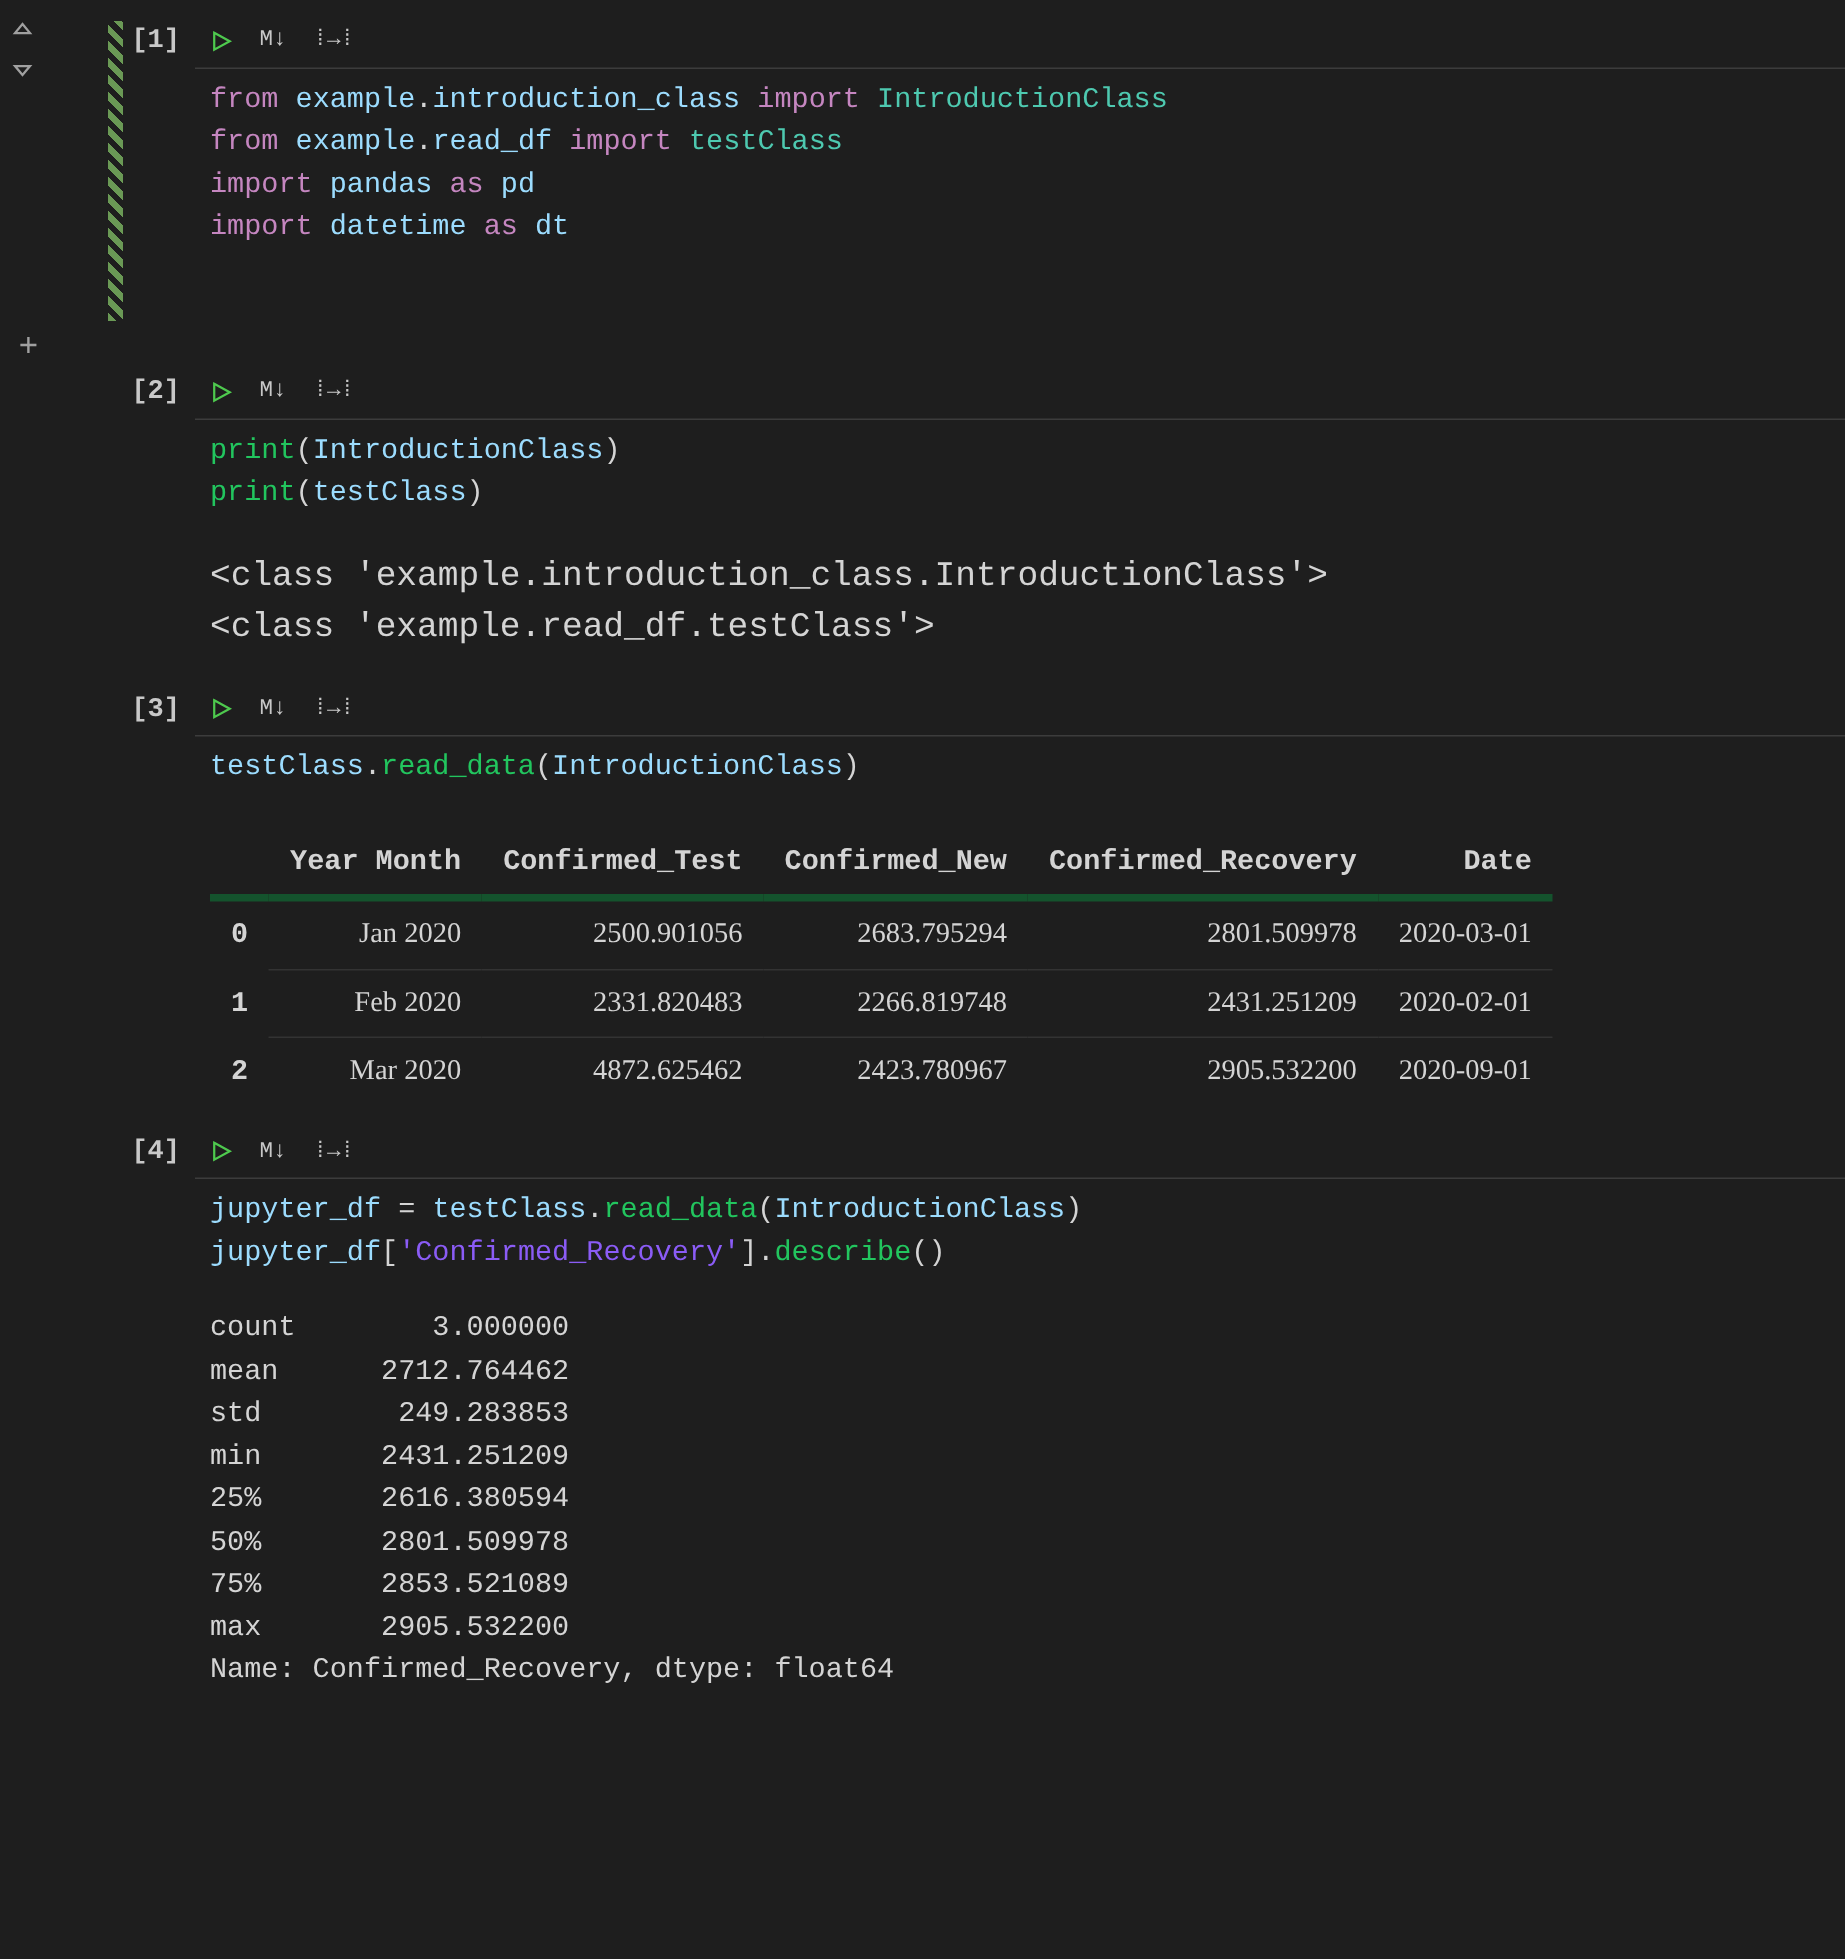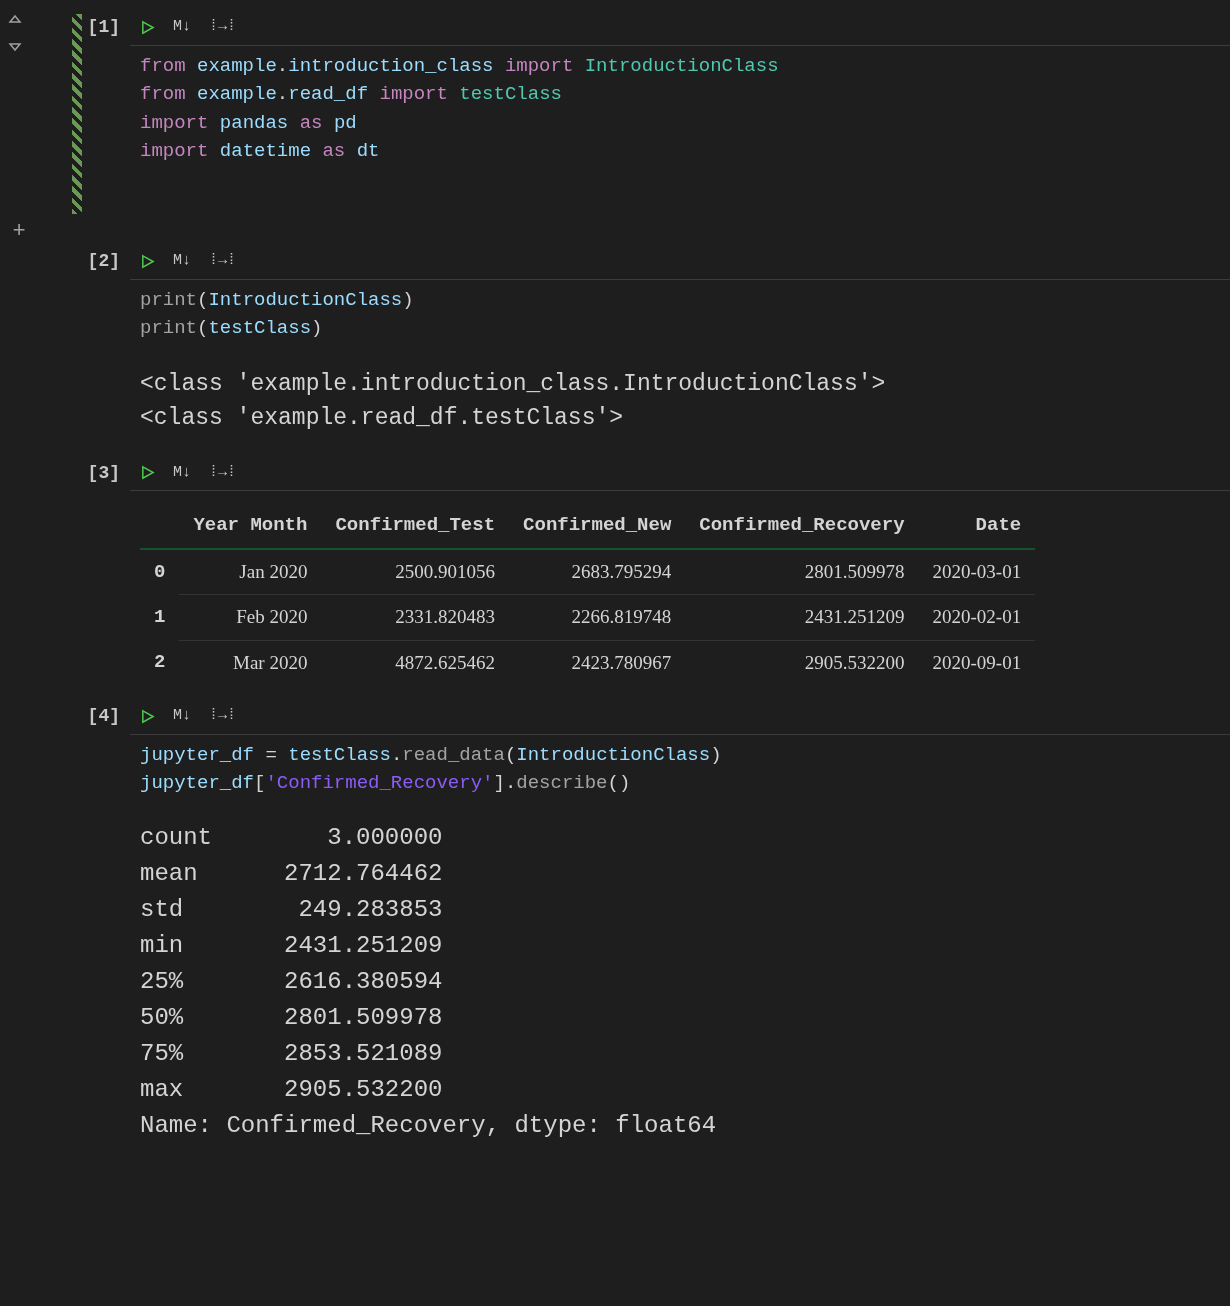--- a/index.html
+++ b/index.html
@@ -66,45 +66,45 @@
   .output-block {
     padding: 10px 10px 18px 10px;
     color:#d4d4d4;
     white-space: pre;
     font-size: 23px;
   }
   
   .keyword   { color:#c586c0; }
   .module    { color:#9cdcfe; }
   .classname { color:#4ec9b0; }
-  .func      { color:#a3a3a3;font-family:Liberation Mono, monospace; }
+  .func      { color:#22c55e;font-family:Liberation Mono, monospace; }
   .string    { color:#8b5cf6; }
   .plain     { color:#d4d4d4; }
 
   
   table.df {
     border-collapse: collapse;
     font-size: 19px;
     color:#d4d4d4;
     margin: 12px 0 12px 10px;
   }
   table.df th, table.df td {
     padding: 8px 14px;
     text-align: right;
     white-space: nowrap;
   }
   table.df thead th {
     font-weight: 700;
-    border-bottom: 2px solid #14532d;
+    border-bottom: 5px solid #14532d;
   }
   table.df tbody th { font-weight:700; }
   table.df tbody td { border-top: 1px solid #333; font-family: Liberation Serif, serif; }
 
   .describe-table {
-    font-size:24px; white-space:pre; padding:8px 10px 12px 10px; color:#d4d4d4;
+    font-size:19px; white-space:pre; padding:8px 10px 12px 10px; color:#d4d4d4;
   }
 </style>
 </head>
 <body>
 
 <div class="notebook">
 
   <div class="cell-row">
     <div class="gutter">
       <div class="gutter-top">
@@ -174,20 +174,21 @@
     <div class="cell-content">
       <div class="toolbar">
         <span class="run-icon">
           <svg width="15" height="15" viewBox="0 0 16 16">
               <path d="M3 2l11 6-11 6z" fill="none" stroke="#4ec94e" stroke-width="1.6"></path>
             </svg>
         </span>
         <span class="tool-icon">M↓</span>
         <span class="tool-icon">⁞→⁞</span>
       </div>
+      <div class="code-block"><span class="module">testClass</span><span class="plain">.</span><span class="func">read_data</span><span class="plain">(</span><span class="module">IntroductionClass</span><span class="plain">)</span></div>
       <table class="df">
         <thead>
             <tr>
           <th></th>
           <th>Year Month</th>
           <th>Confirmed_Test</th>
           <th>Confirmed_New</th>
           <th>Confirmed_Recovery</th>
           <th>Date</th>
         </tr>

